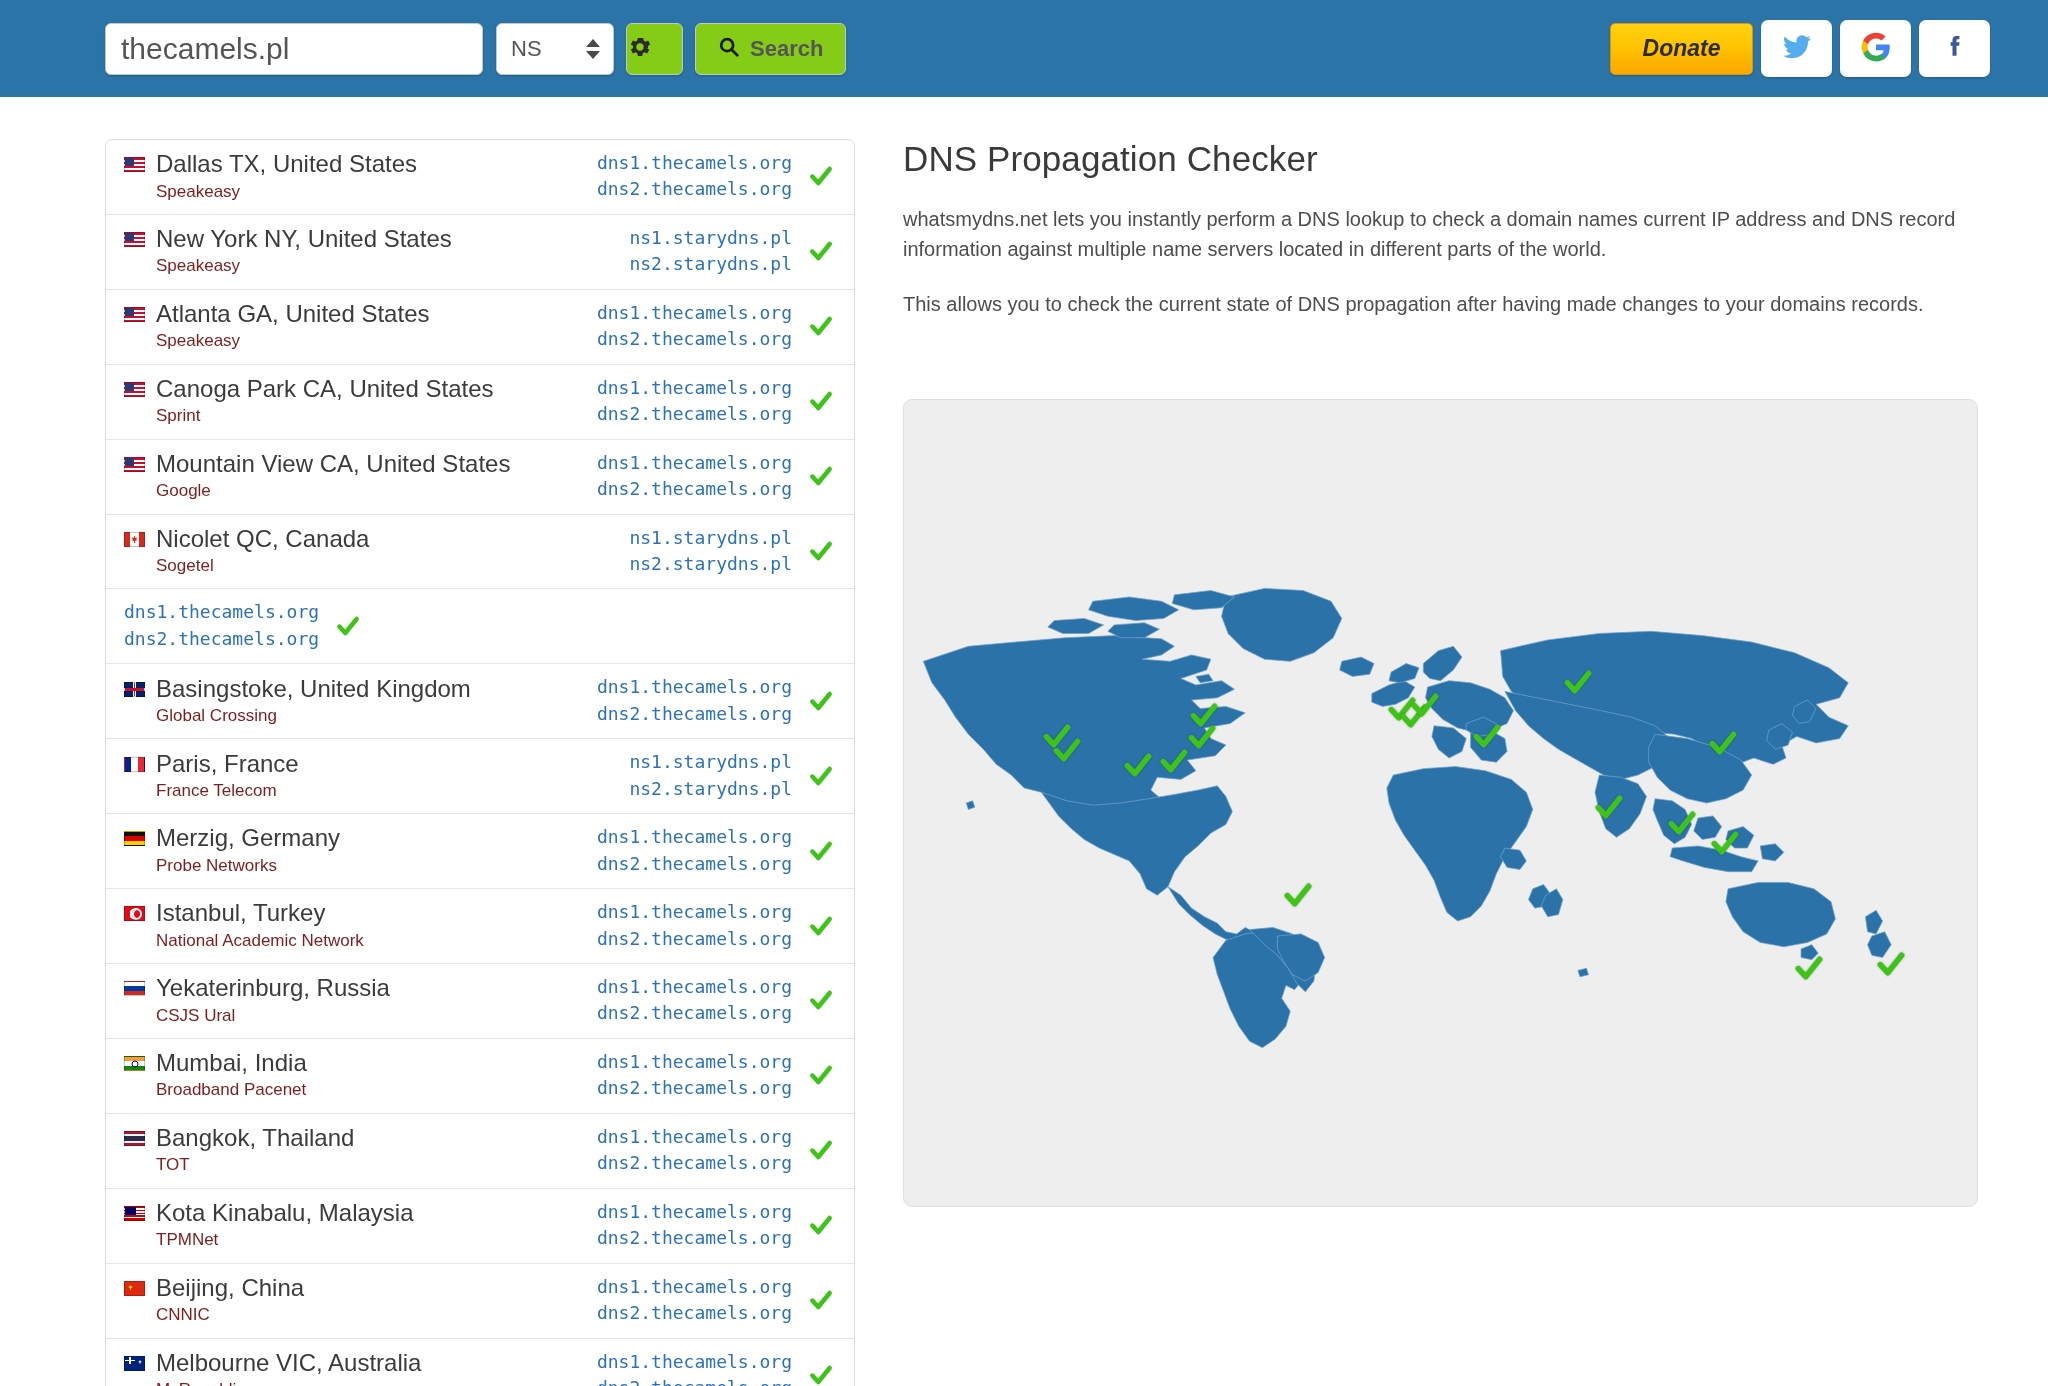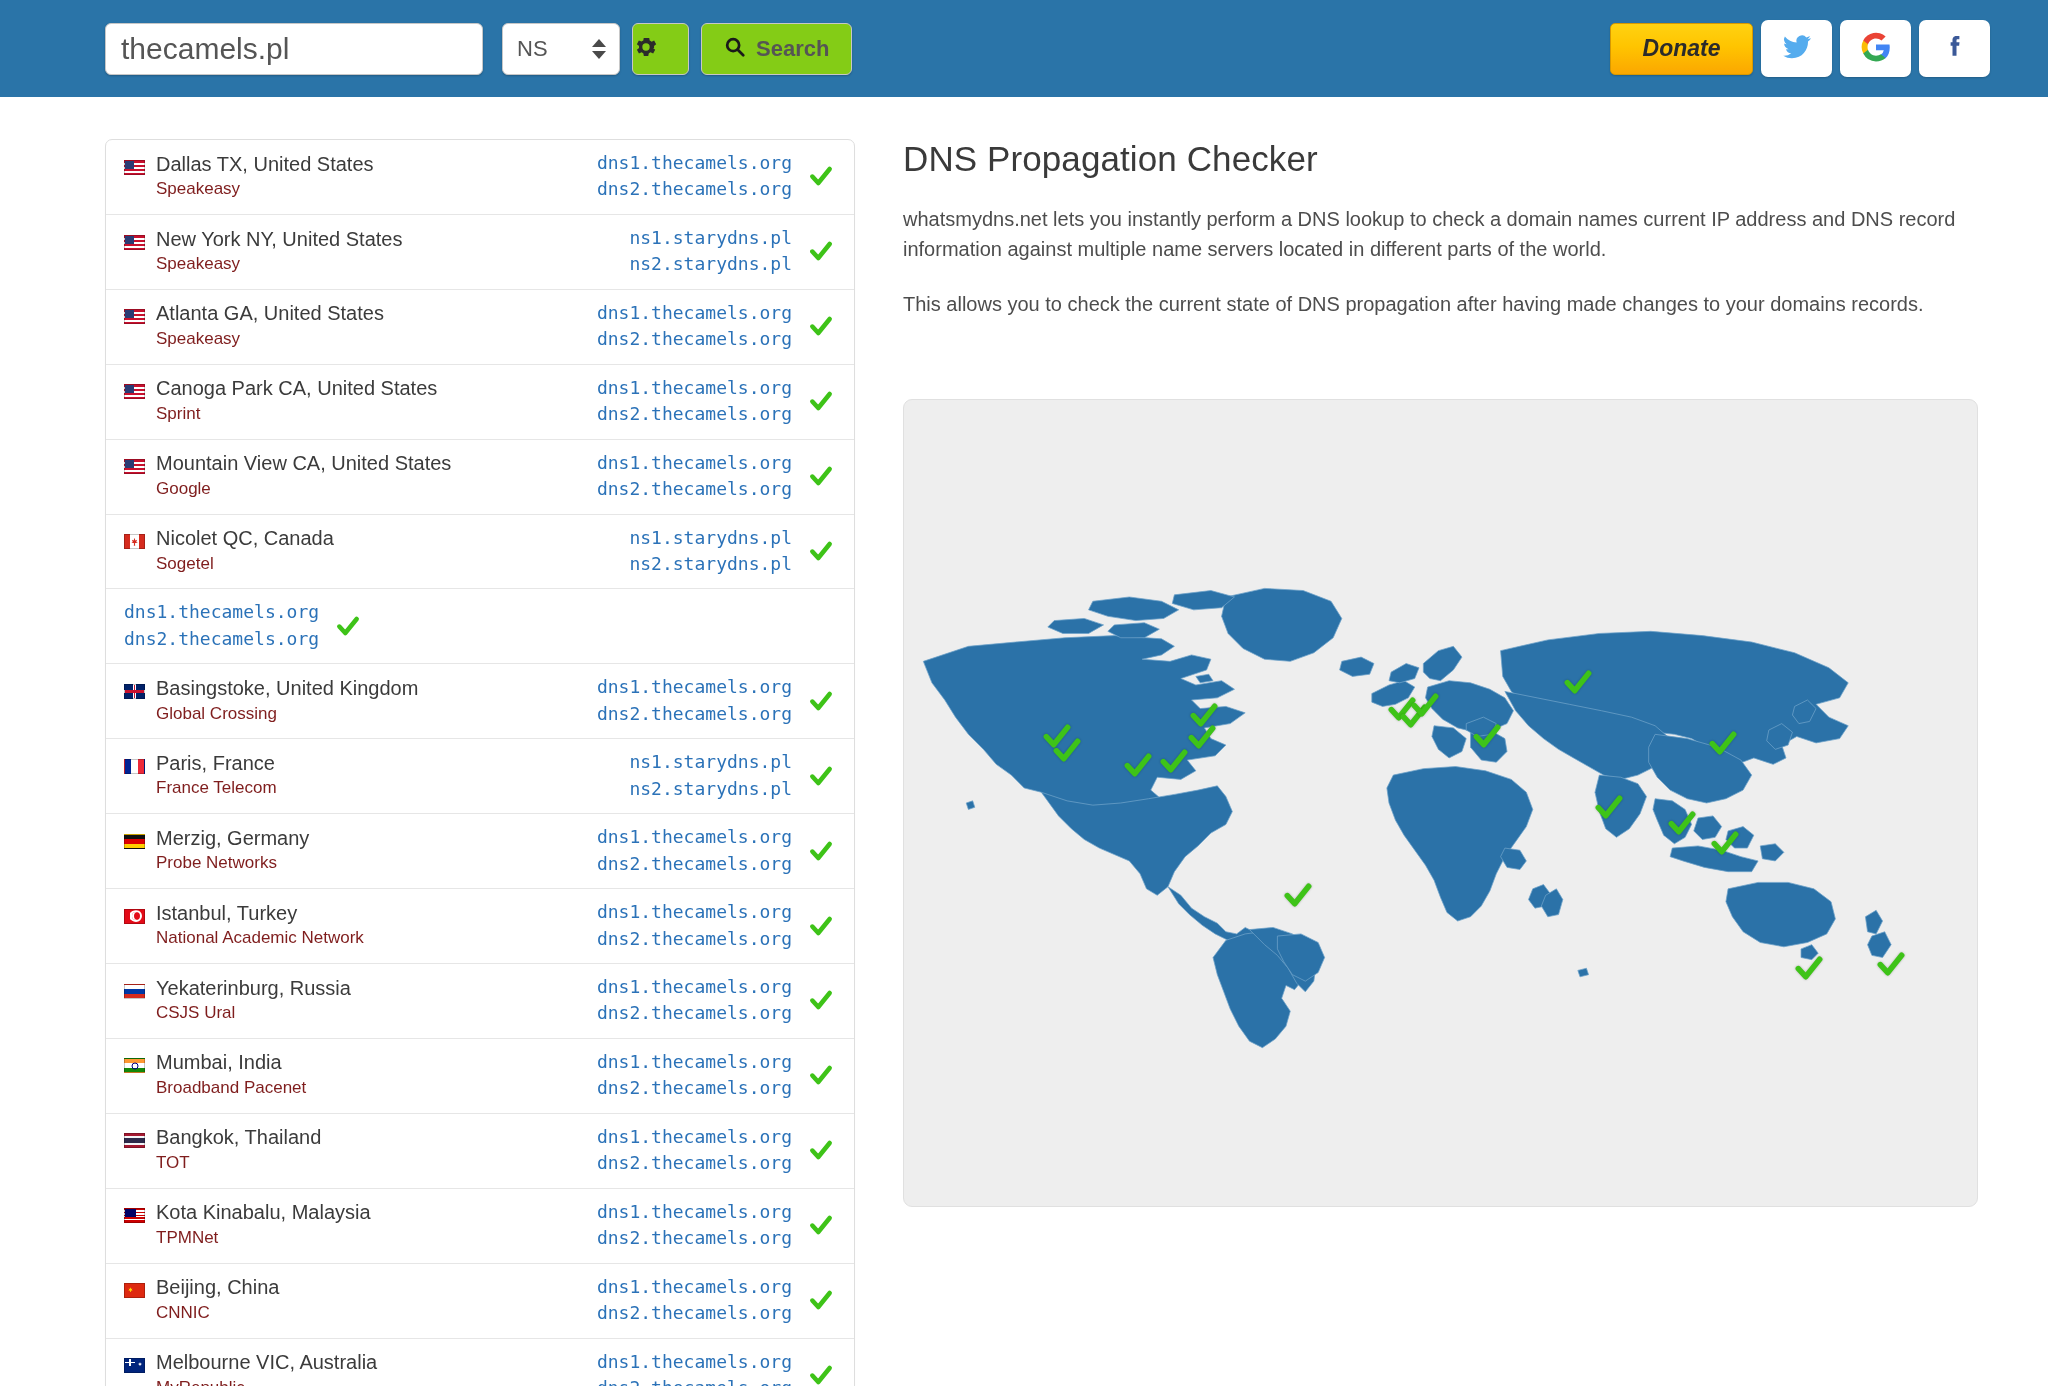--- a/index.html
+++ b/index.html
@@ -28,21 +28,21 @@
     border-radius: 6px;
     background: #fff;
     font-size: 30px;
     color: #555;
     padding: 0 15px;
     font-family: "Liberation Sans", sans-serif;
     box-shadow: 0 1px 2px rgba(0,0,0,.22);
     outline: none;
   }
   .type-select-wrap {
-    position: relative; margin-left: 19px;
+    position: relative; margin-left: 13px;
   }
   .type-select {
     width: 118px; height: 52px;
     border: 1px solid #c7c7c7;
     border-radius: 6px;
     background: #fff;
     font-size: 22px;
     color: #555;
     padding: 0 34px 0 14px;
     appearance: none; -webkit-appearance: none;
@@ -134,21 +134,21 @@
     width: 21px; height: 15px;
     margin: 7px 11px 0 0;
     flex: none;
     border: 1px solid rgba(0,0,0,.22);
     position: relative;
     overflow: hidden;
     background: #ccc;
   }
   .loc-text { min-width: 0; }
   .loc-city {
-    font-size: 20px; color: #3b3b3b; line-height: 1.18;
+    font-size: 24px; color: #3b3b3b; line-height: 1.18;
     white-space: nowrap;
   }
   .loc-isp {
     font-size: 17px; color: #7f1d1d; line-height: 1.3; margin-top: 2px;
     white-space: nowrap;
   }
   .ns-block {
     text-align: right;
     font-family: "DejaVu Sans Mono", "Liberation Mono", monospace;
     font-size: 18px;

